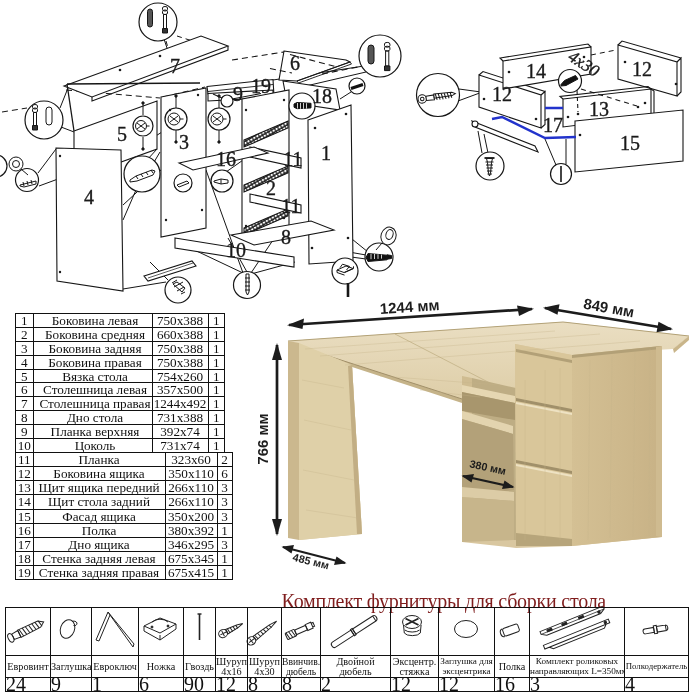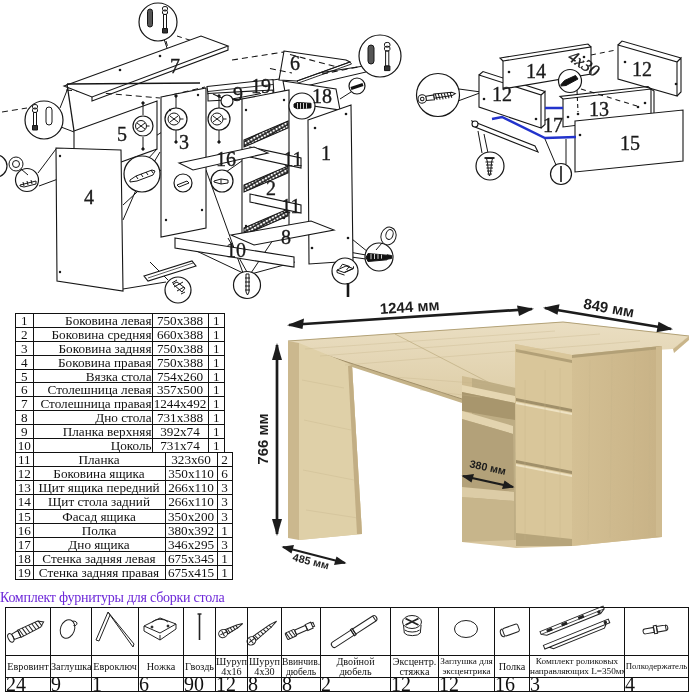--- a/index.html
+++ b/index.html
@@ -5,31 +5,31 @@
 html,body{margin:0;padding:0;background:#fff;}
 body{width:700px;height:700px;position:relative;overflow:hidden;font-family:"Liberation Serif",serif;}
 #art{position:absolute;left:0;top:0;}
 table{border-collapse:collapse;}
 
 #ptA{position:absolute;left:15px;top:313px;}
 #ptA td,#ptB td{border:1.5px solid #111;font-size:13.2px;line-height:11px;padding:0;height:12.9px;white-space:nowrap;color:#111;}
 #ptB td{height:13.15px;}
 #ptB{position:absolute;left:15px;top:452px;}
 .cnum{text-align:center;}
-.cname{text-align:right;padding-left:5px!important;}
+.cname{text-align:center;padding-left:5px!important;}
 .cdim{text-align:center;}
 .cqty{text-align:center;}
 
 #hw{position:absolute;left:5px;top:607px;width:683px;height:85px;table-layout:fixed;}
 #hw td{border:1.6px solid #111;padding:0;color:#111;overflow:hidden;}
 #hw .ic{height:46px;}
 #hw .nm{height:20px;font-size:10.2px;line-height:9.8px;text-align:center;white-space:nowrap;}
 #hw .nm.sm{font-size:9.2px;}
 #hw .qt{height:11px;line-height:12.5px;font-size:20px;text-align:left;}
-#title{position:absolute;left:0px;top:590px;width:606px;text-align:left;font-size:14px;letter-spacing:-0.25px;color:#6d28d9;white-space:nowrap;}
+#title{position:absolute;left:0px;top:590px;width:606px;text-align:right;font-size:20px;letter-spacing:-0.25px;color:#7f1d1d;white-space:nowrap;}
 </style>
 </head>
 <body>
 <svg id="art" width="700" height="700" viewBox="0 0 700 700" fill="none" stroke="#161616" stroke-width="1.15">
 <defs>
 <pattern id="hatch" width="3.4" height="3.4" patternUnits="userSpaceOnUse" patternTransform="rotate(60)">
 <rect width="3.4" height="3.4" fill="#fff"></rect>
         <line x1="0" y1="0" x2="0" y2="3.4" stroke="#222" stroke-width="1.7"></line>
 </pattern>
 <marker id="ah" markerWidth="10" markerHeight="8" refX="8.5" refY="4" orient="auto" markerUnits="userSpaceOnUse">

